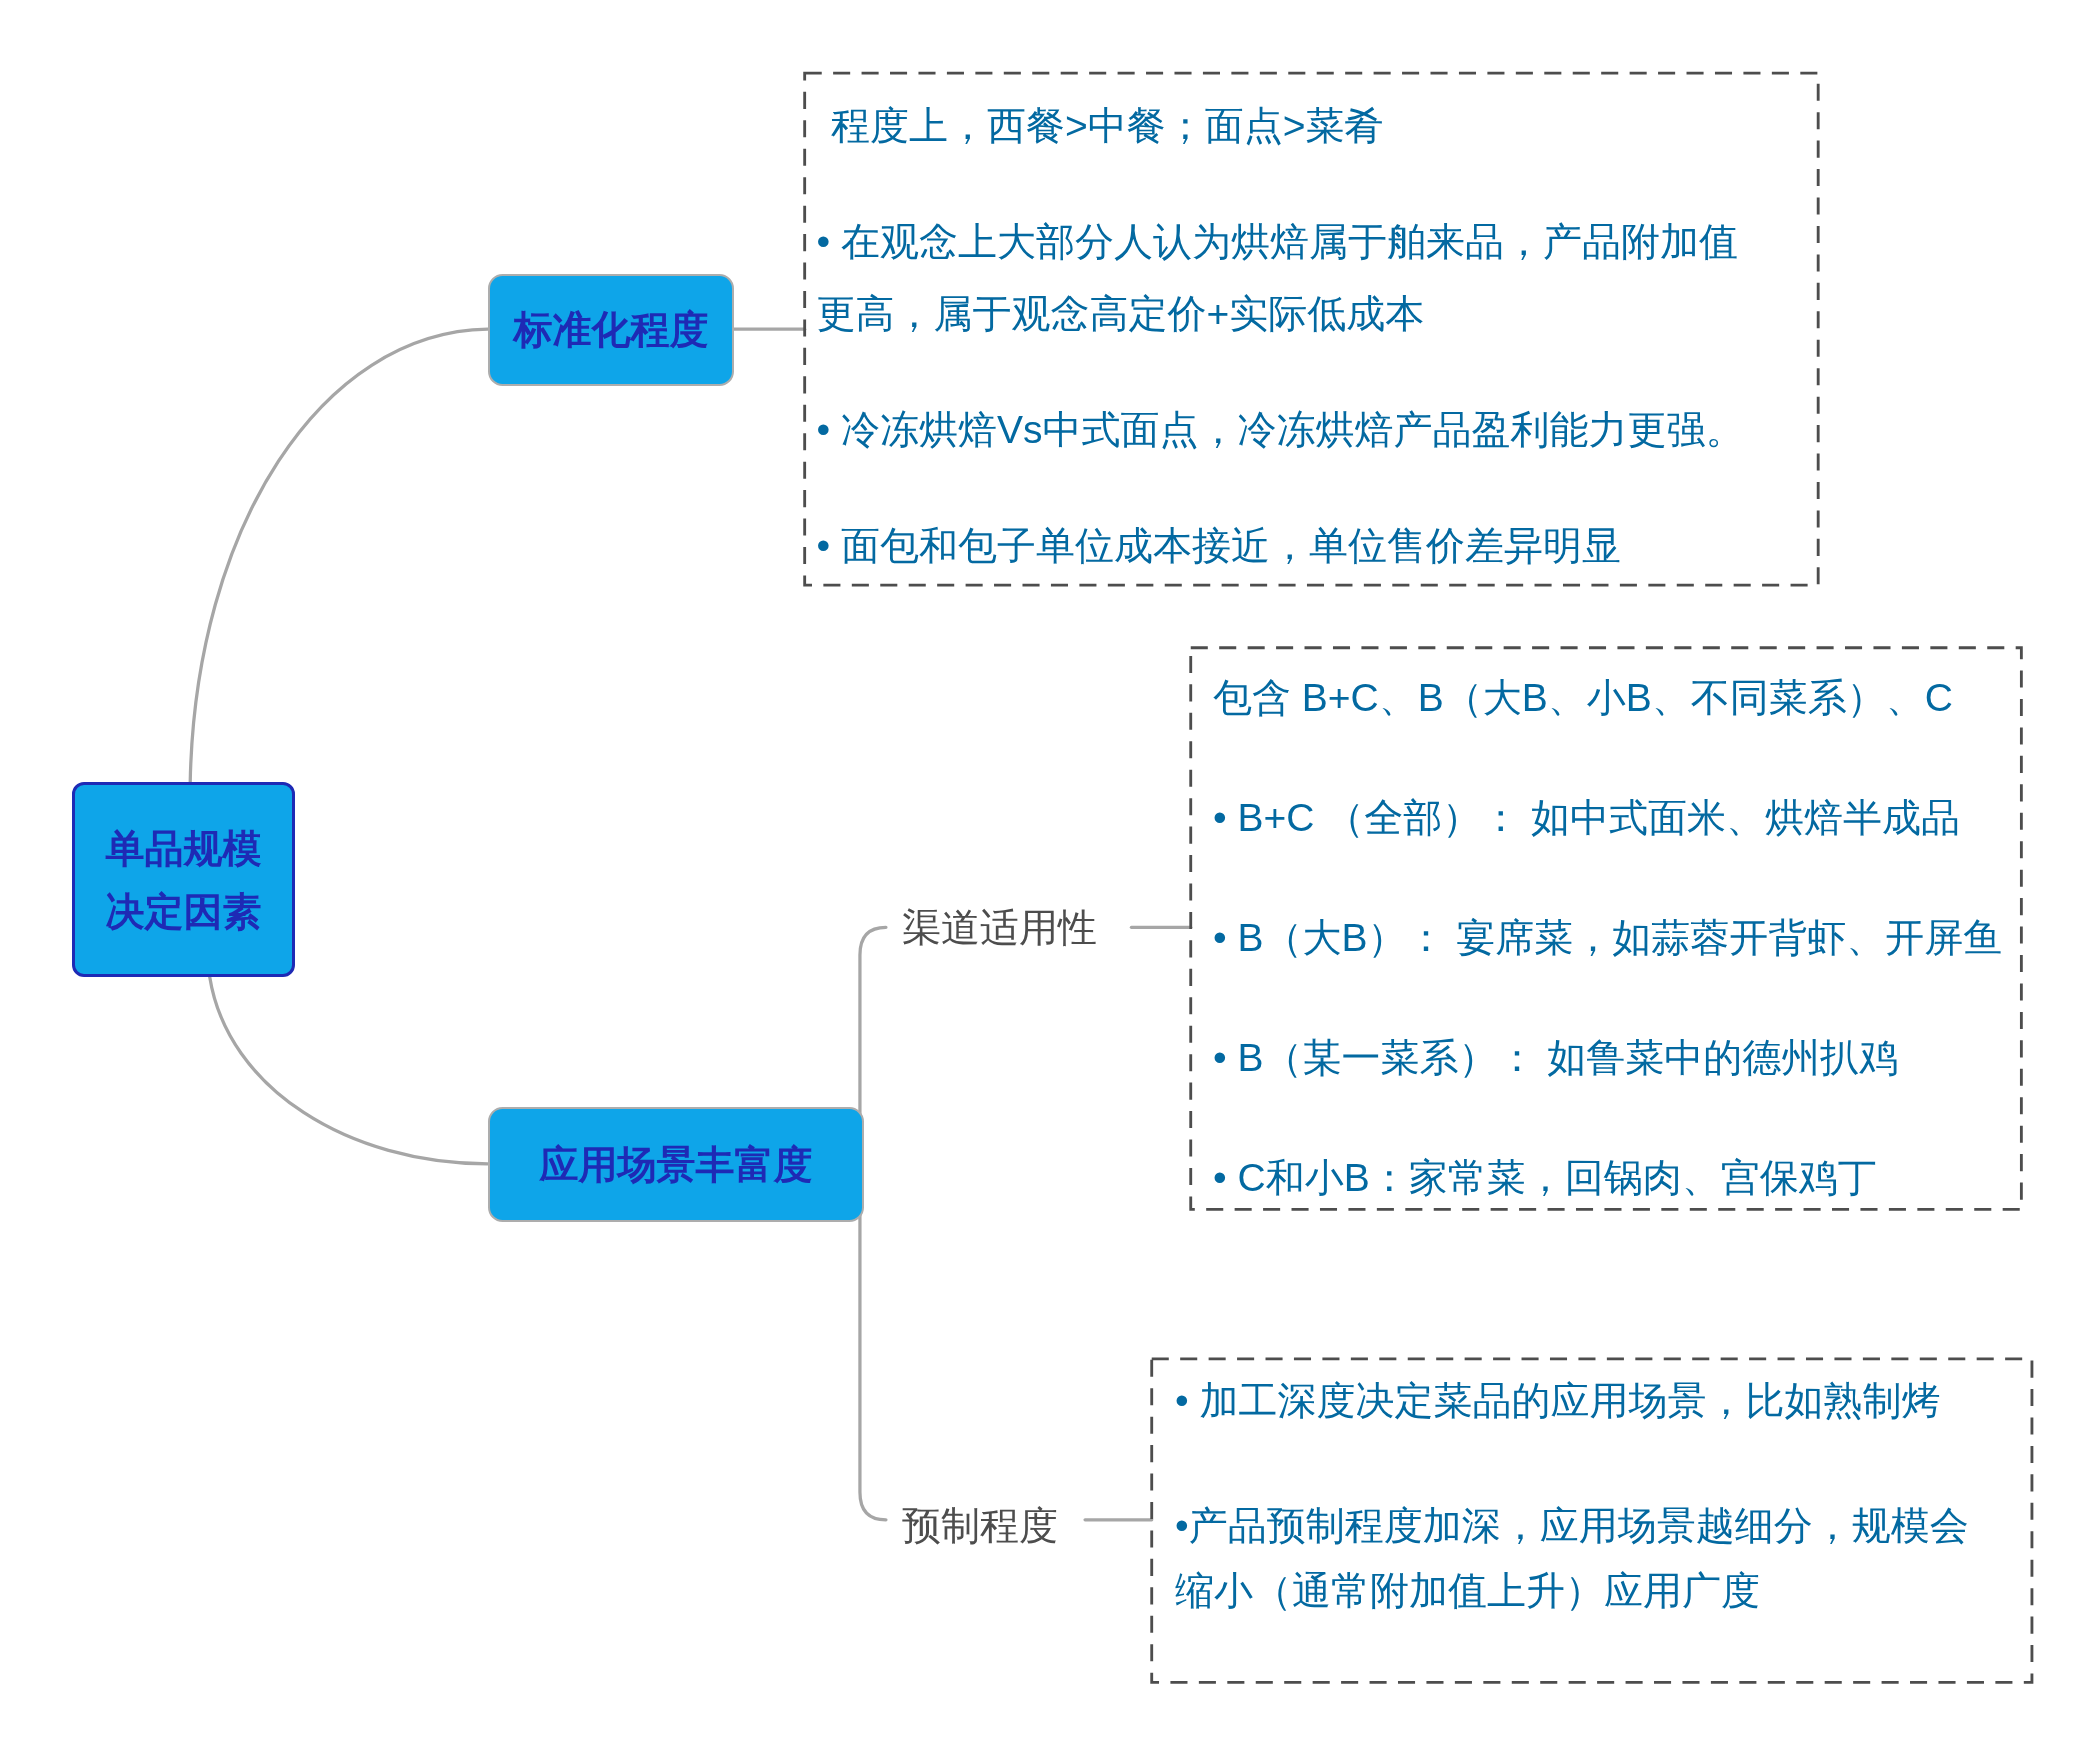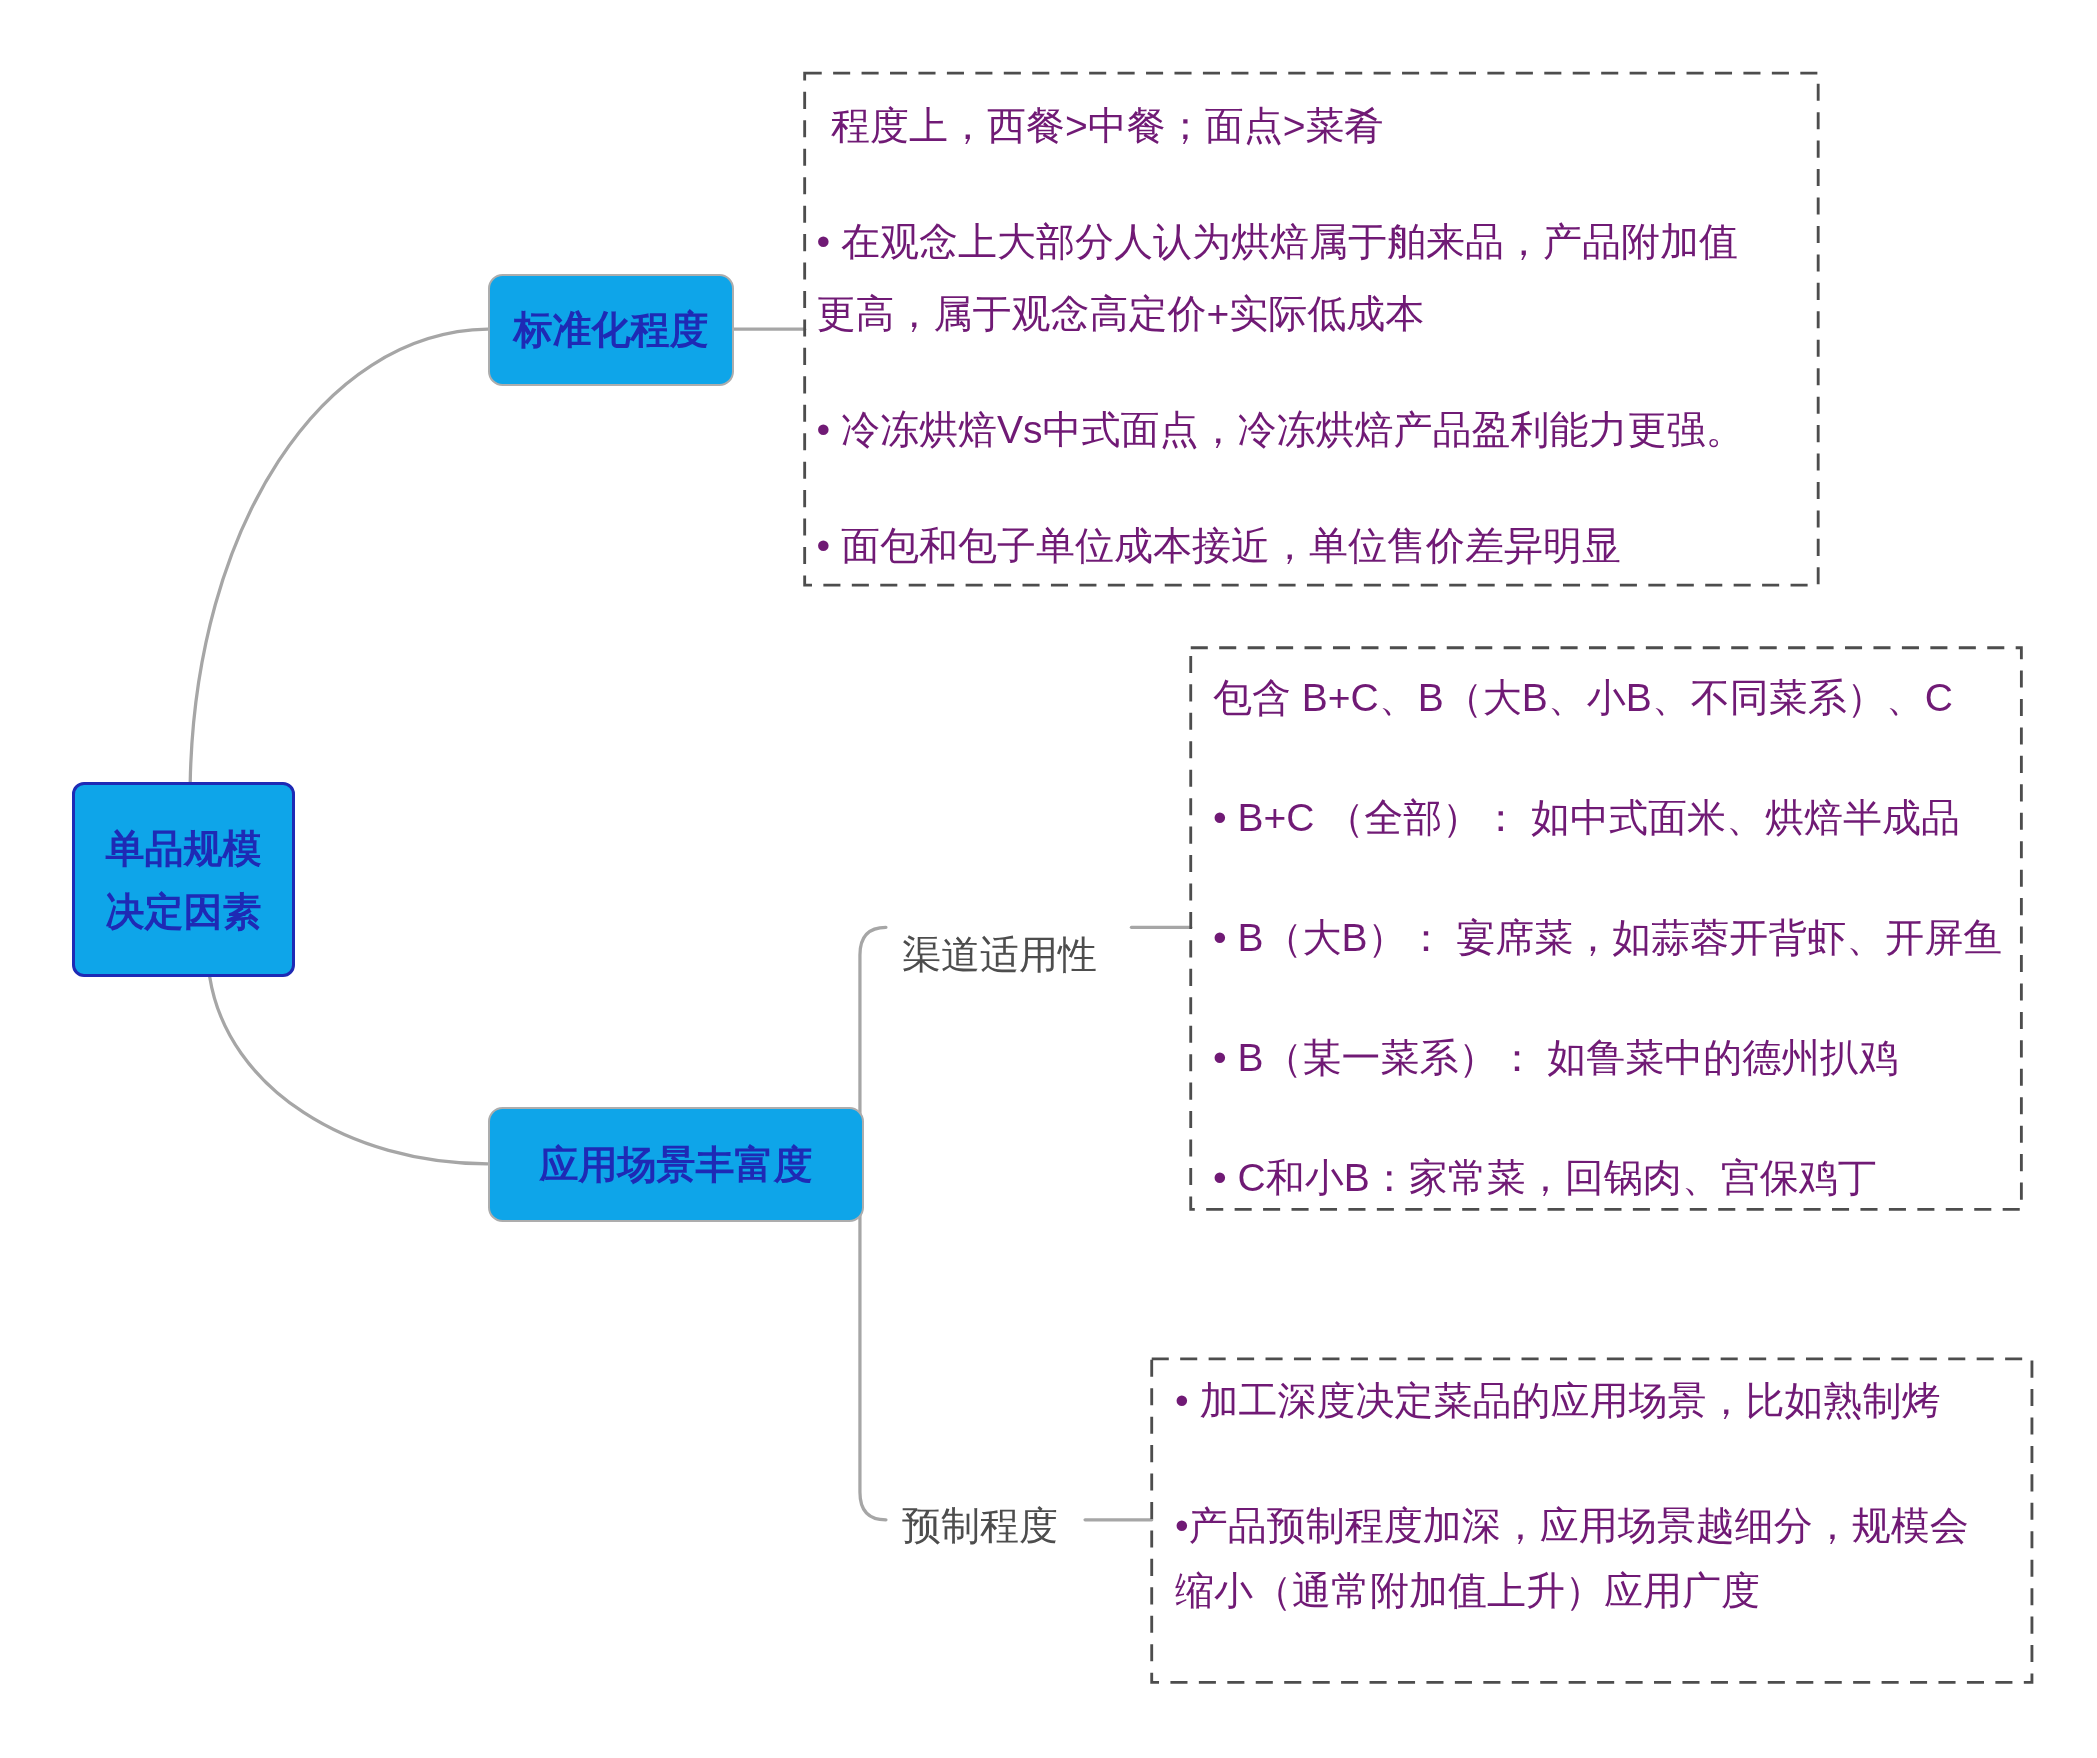--- a/index.html
+++ b/index.html
@@ -35,28 +35,28 @@
   #node-scene{left:488px;top:1107px;width:376px;height:115px;}
 
   
   .sub-label{
     position:absolute;
     color:#4d4d4d;
     font-size:39px;
     line-height:49px;
     white-space:nowrap;
   }
-  #label-channel{left:902px;top:930px;}
+  #label-channel{left:902px;top:903px;}
   #label-precook{left:902px;top:1501px;}
 
   
   .nb{
     position:absolute;
     box-sizing:border-box;
-    color:#701a75;
+    color:#0369a1;
     font-size:39px;
   }
   .nb .ln{line-height:72px;white-space:nowrap;}
   .nb .para{margin:0;}
   #nb1{left:805px;top:73px;width:1014px;height:512px;padding:17px 14.6px 0 11.4px;}
   #nb1 .para{margin-bottom:44px;}
   #nb1 .indent{text-indent:14.6px;}
   #nb2{left:1191px;top:648px;width:831px;height:562px;padding:14px 12.2px 0 22px;}
   #nb2 .para{margin-bottom:48px;}
   #nb3{left:1152px;top:1359px;width:880px;height:324px;padding:9px 12.2px 0 23px;}

